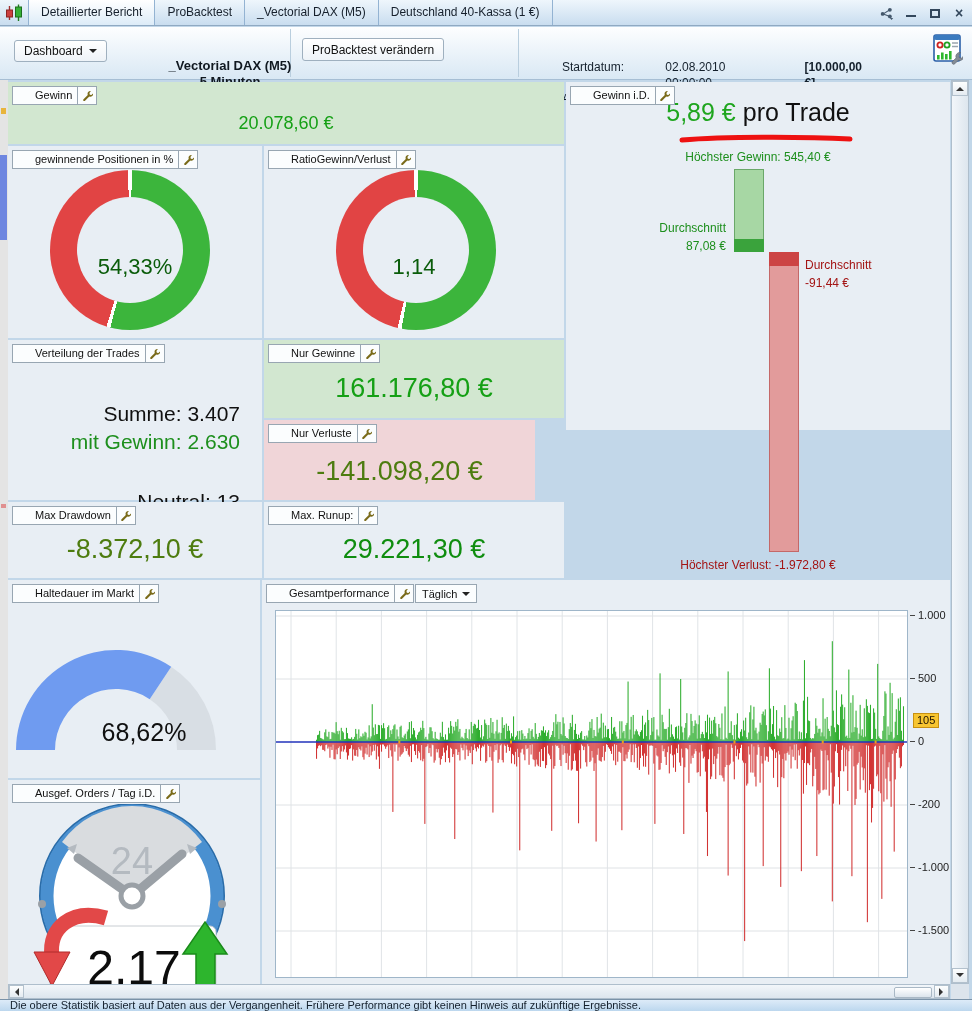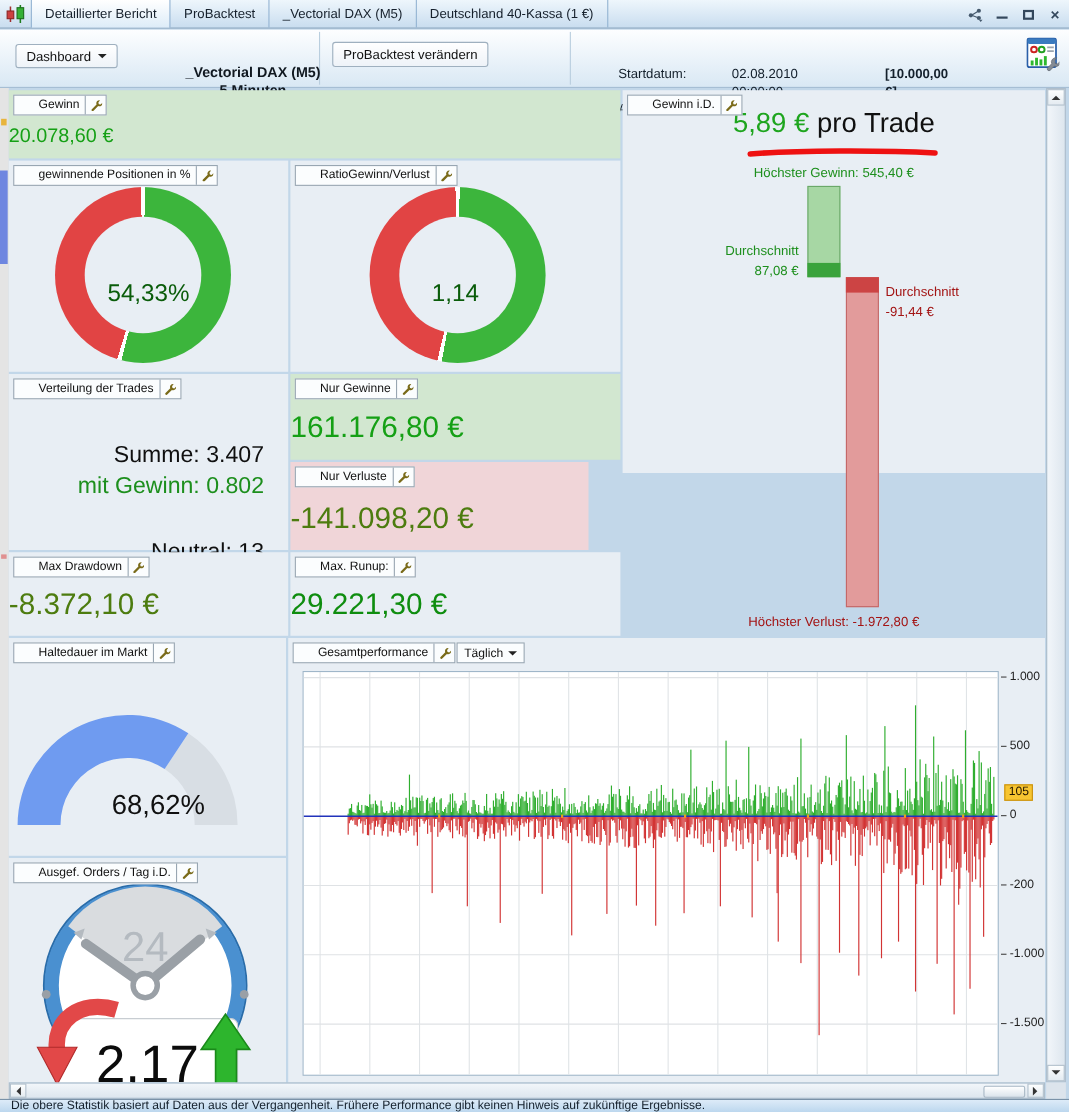--- a/index.html
+++ b/index.html
@@ -42,21 +42,21 @@
   .panel.green { background:#d2e7d0; }
   .panel.pink  { background:#f0d5d8; }
   .chip { position:absolute; left:4px; top:4px; display:flex; align-items:stretch; height:19px;
     background:#fbfdfe; border:1px solid #98a6b2; font-size:11px; color:#111; z-index:5;padding-left:17px; }
   .chip-t { padding:2px 5px 0 5px; white-space:nowrap; }
   .chip-w { border:none; border-left:1px solid #98a6b2; background:transparent; width:19px;
     display:flex; align-items:center; justify-content:center; cursor:pointer; }
   .chip-dd { padding:0 6px; align-items:center; gap:5px; cursor:pointer; }
   .chip-dd .chip-t { padding:0; }
 
-  .big-val { position:absolute; width:100%; font-size:27px; }
+  .big-val { position:absolute; width:100%; text-align:center; font-size:27px; }
   .v-green { color:#15a015; }
   .v-dgreen { color:#0f8d0f; }
   .v-red { color:#4d7c0f; }
 
   
   .donut { position:absolute; width:160px; height:160px; border-radius:50%; }
   .donut::after { content:''; position:absolute; inset:27px; border-radius:50%; background:#e8eef4; }
   .donut-text { position:absolute; width:100%; text-align:center; font-size:22px; color:#0a5c0a; z-index:2; }
 
   
@@ -249,21 +249,21 @@
     <div class="chip">
       <span class="chip-t">Verteilung der Trades</span>
       <button class="chip-w">
         <svg width="11" height="11" viewBox="0 0 16 16">
             <path d="M12.9 1.6a4.1 4.1 0 0 0-4.5 5.6L2.2 13.4a1.55 1.55 0 0 0 2.2 2.2l6.2-6.2a4.1 4.1 0 0 0 5.6-4.5l-2.5 2.5-2.3-.6-.6-2.3z" fill="#7a6b1a"></path>
           </svg>
       </button>
     </div>
     <div class="vert-rows">
       <div class="row-sum">Summe: 3.407</div>
-      <div class="row-win">mit Gewinn: 0.802</div>
+      <div class="row-win">mit Gewinn: 2.630</div>
       <div class="row-neutral">Neutral: 13</div>
       <div class="row-loss">mit Verlust: 1.543</div>
     </div>
   </div>
 
   <div class="panel green" style="left:264px; top:340px; width:300px; height:78px;">
     <div class="chip">
       <span class="chip-t">Nur Gewinne</span>
       <button class="chip-w">
         <svg width="11" height="11" viewBox="0 0 16 16">

